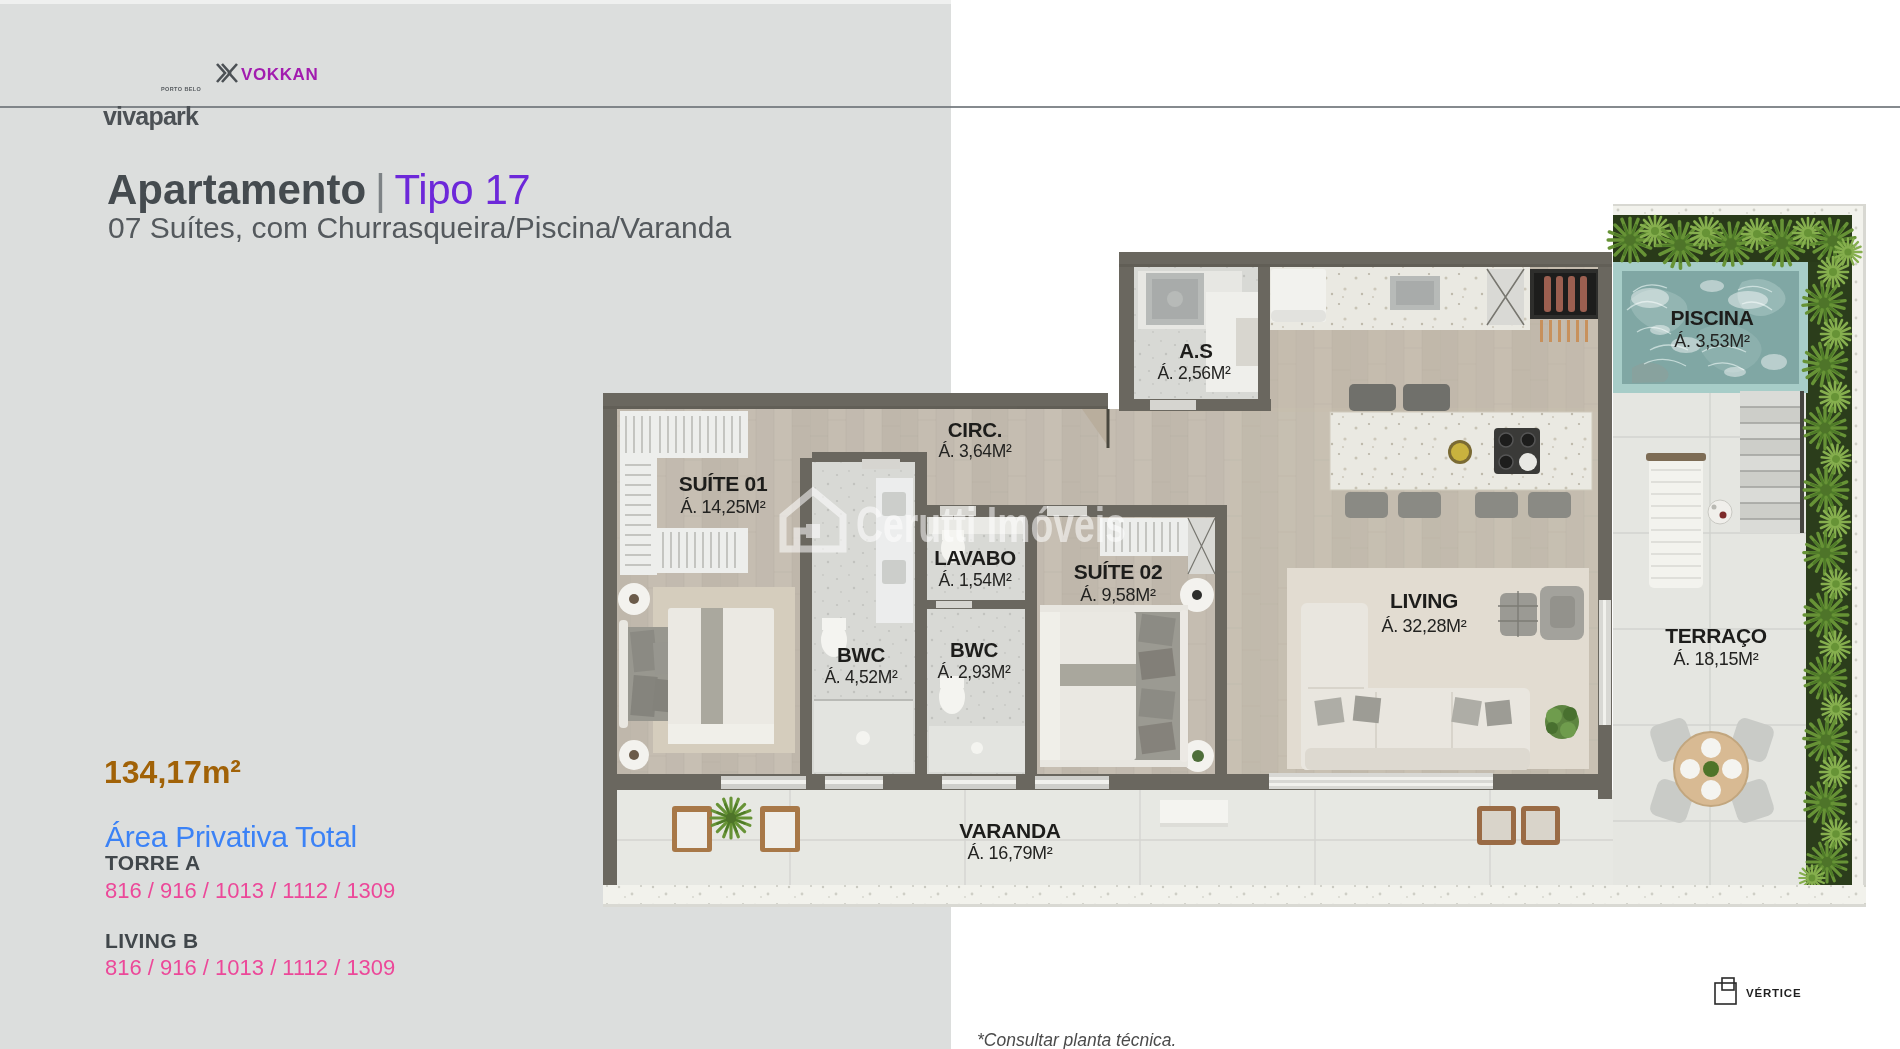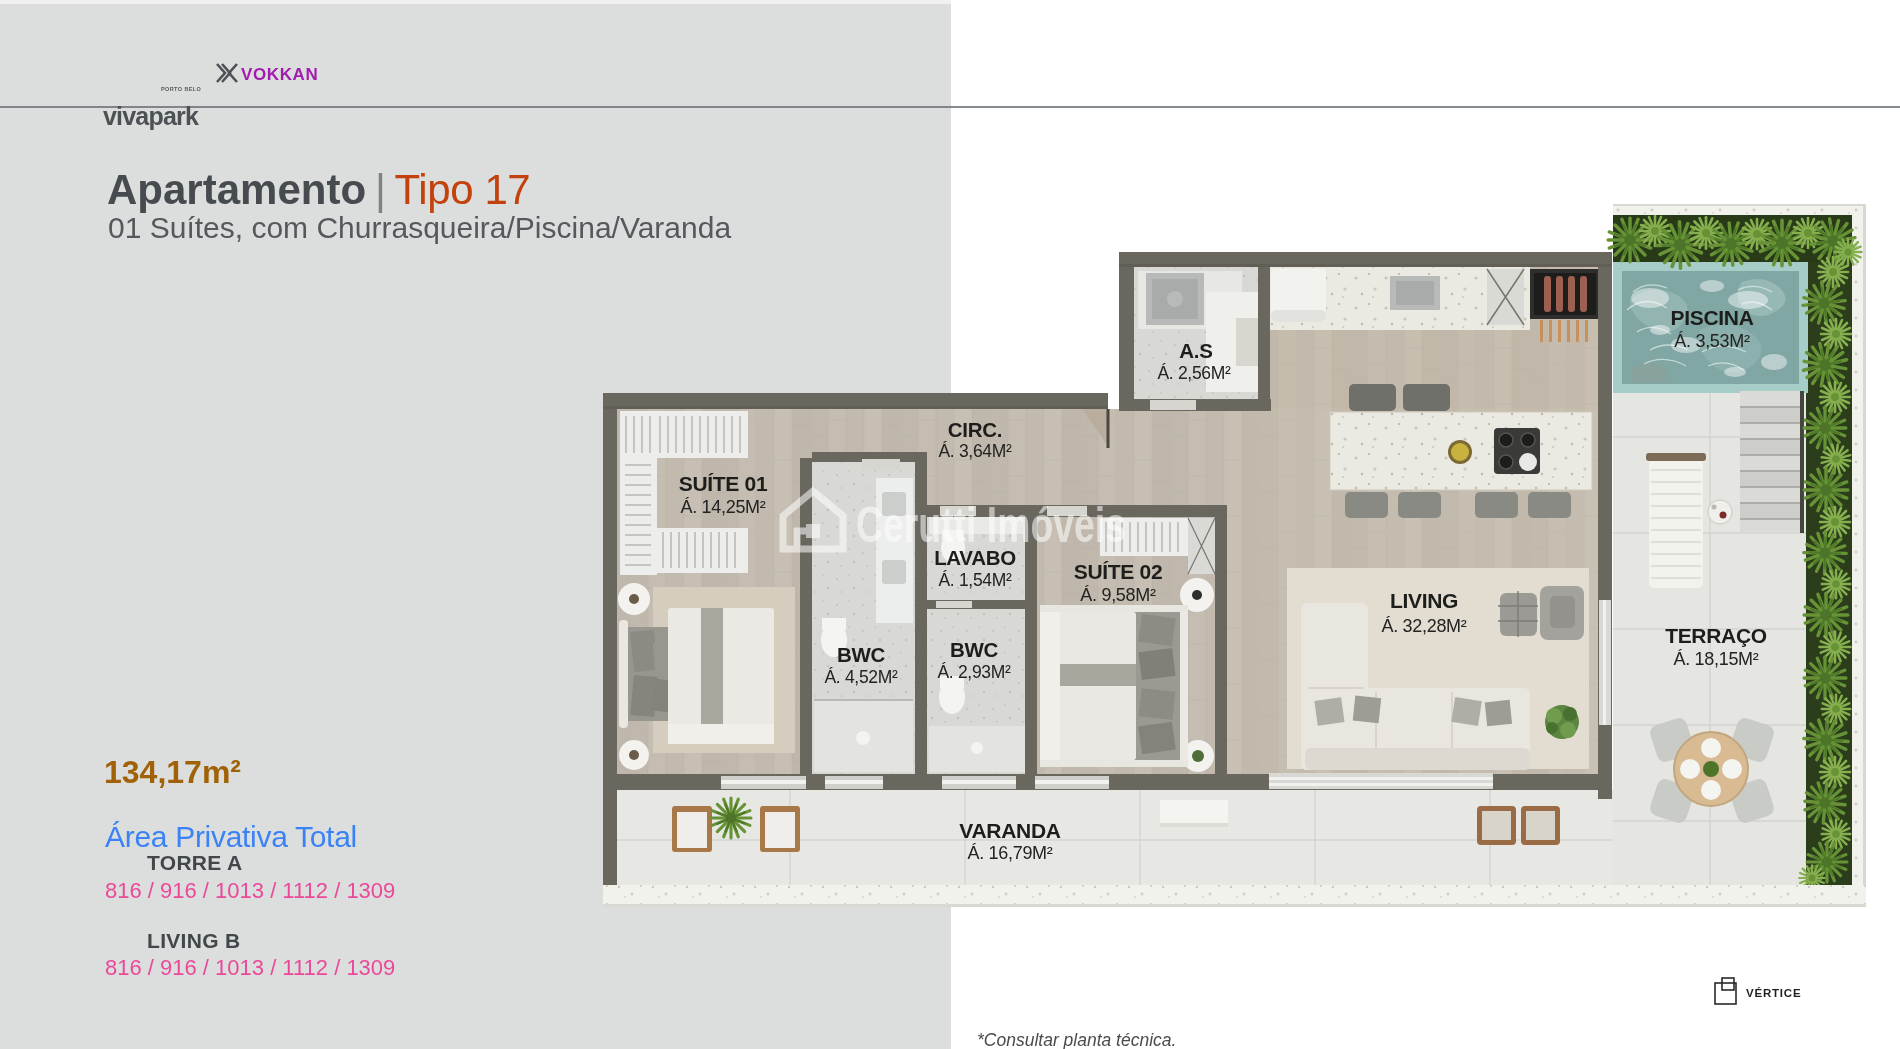--- a/index.html
+++ b/index.html
@@ -8,45 +8,45 @@
   .panel{position:absolute;left:0;top:0;width:951px;height:1049px;background:#dcdedd;}
   .topstrip{position:absolute;left:0;top:0;width:951px;height:4px;background:#eff0ef;}
   .hline{position:absolute;left:0;top:106px;width:1900px;height:2px;background:#70757a;opacity:.85;}
   .vivapark{position:absolute;left:103px;top:57px;color:#4c5155;font-weight:bold;
             font-size:25px;letter-spacing:-0.8px;margin-top:45px;}
   .portobelo{position:absolute;left:161px;top:86px;color:#565b5f;font-size:5.5px;letter-spacing:0.4px;font-weight:bold;}
   .vokkan{position:absolute;left:241px;top:65px;color:#a21caf;font-weight:bold;font-size:17px;letter-spacing:0.6px;}
   .title{position:absolute;left:107px;top:166px;font-size:42px;color:#454b4f;letter-spacing:-0.4px;}
   .title b{font-weight:bold;letter-spacing:0px;}
   .title .sep{color:#7d8285;font-weight:300;padding:0 9px;}
-  .title .light{font-weight:normal;color:#c2410c;}
+  .title .light{font-weight:normal;color:#6d28d9;}
   .subtitle{position:absolute;left:108px;top:211px;font-size:30px;color:#54595d;}
   .m2{position:absolute;left:104px;top:754px;font-size:32px;font-weight:bold;color:#a16207;}
   .apt{position:absolute;left:105px;top:820px;font-size:30px;color:#3b82f6;letter-spacing:-0.3px;}
-  .torre{position:absolute;left:105px;font-size:21px;font-weight:bold;color:#41474b;letter-spacing:.3px;margin-left:42px;}
+  .torre{position:absolute;left:105px;font-size:21px;font-weight:bold;color:#41474b;letter-spacing:.3px;}
   .nums{position:absolute;left:105px;font-size:22px;color:#ec4899;}
   .foot{position:absolute;left:977px;top:1030px;font-size:17.5px;font-style:italic;color:#4b4b4b;}
   .vertice{position:absolute;left:1746px;top:987px;font-size:11.5px;color:#1f1f1f;letter-spacing:0.8px;font-weight:bold;}
 </style>
 </head>
 <body>
   <div class="panel"></div>
   <div class="topstrip"></div>
   <div class="hline"></div>
 
   <div class="vivapark">vivapark</div>
   <div class="portobelo">PORTO BELO</div>
   <svg style="position:absolute;left:216px;top:63px" width="22" height="20" viewBox="0 0 22 20">
     <path d="M1 1 L9 10 L1 19 M6 1 L14 10 L6 19" stroke="#4c5155" stroke-width="2.6" fill="none"></path>
     <path d="M21 1 L13 10 L21 19" stroke="#4c5155" stroke-width="2.6" fill="none"></path>
   </svg>
   <div class="vokkan">VOKKAN</div>
 
   <div class="title"><b>Apartamento</b><span class="sep">|</span><span class="light">Tipo 17</span></div>
-  <div class="subtitle">01 Suítes, com Churrasqueira/Piscina/Varanda</div>
+  <div class="subtitle">07 Suítes, com Churrasqueira/Piscina/Varanda</div>
 
   <div class="m2">134,17m²</div>
   <div class="apt">Área Privativa Total</div>
   <div class="torre" style="top:851px">TORRE A</div>
   <div class="nums" style="top:878px">816 / 916 / 1013 / 1112 / 1309</div>
   <div class="torre" style="top:929px">LIVING B</div>
   <div class="nums" style="top:955px">816 / 916 / 1013 / 1112 / 1309</div>
 
   <div class="foot">*Consultar planta técnica.</div>
   <svg style="position:absolute;left:1712px;top:976px" width="30" height="32" viewBox="0 0 30 32">

